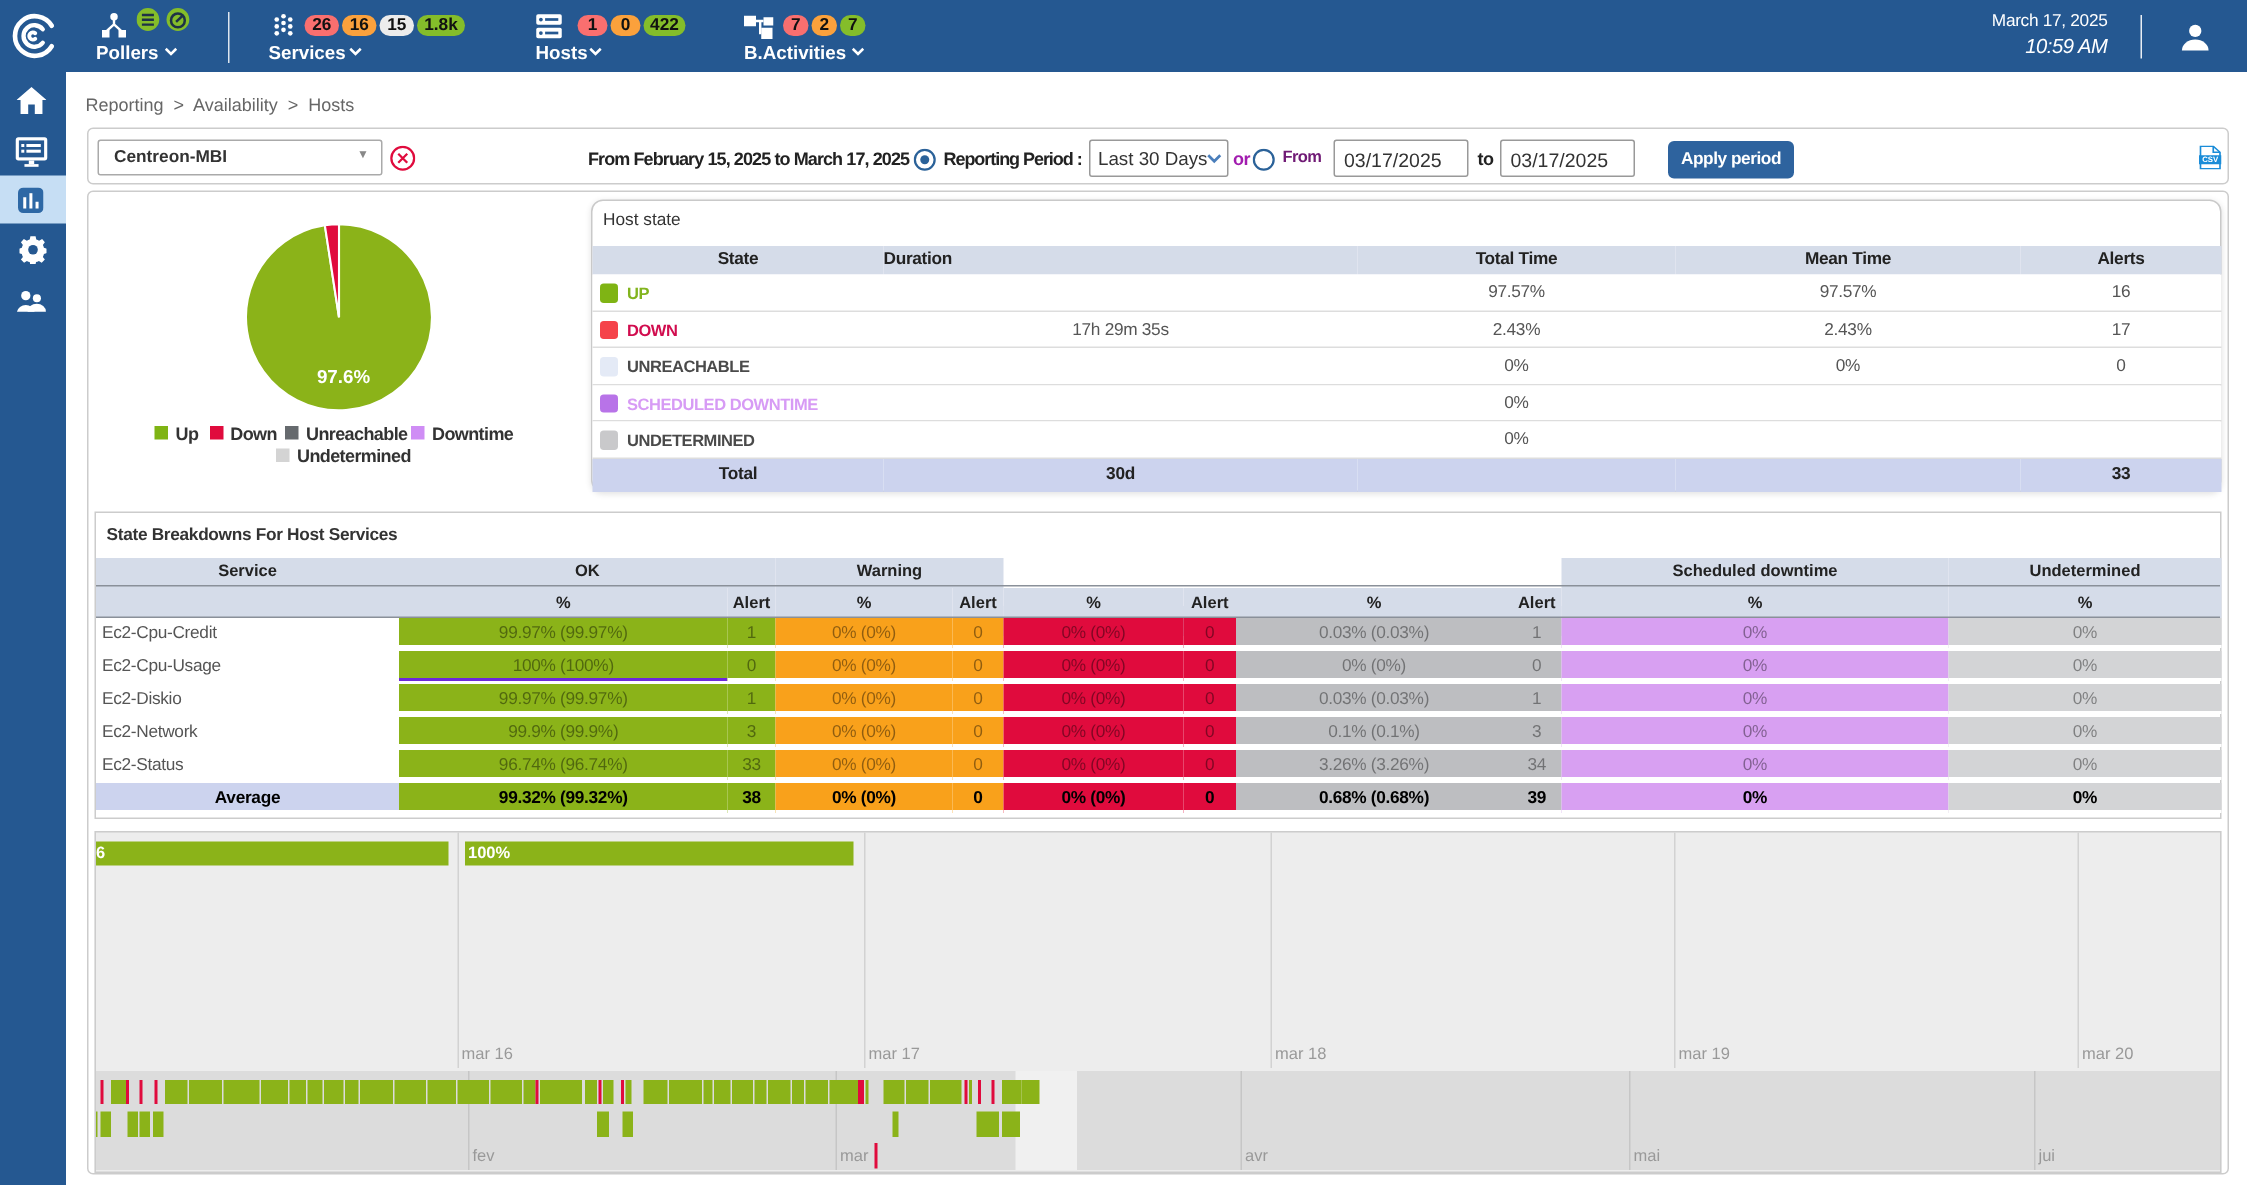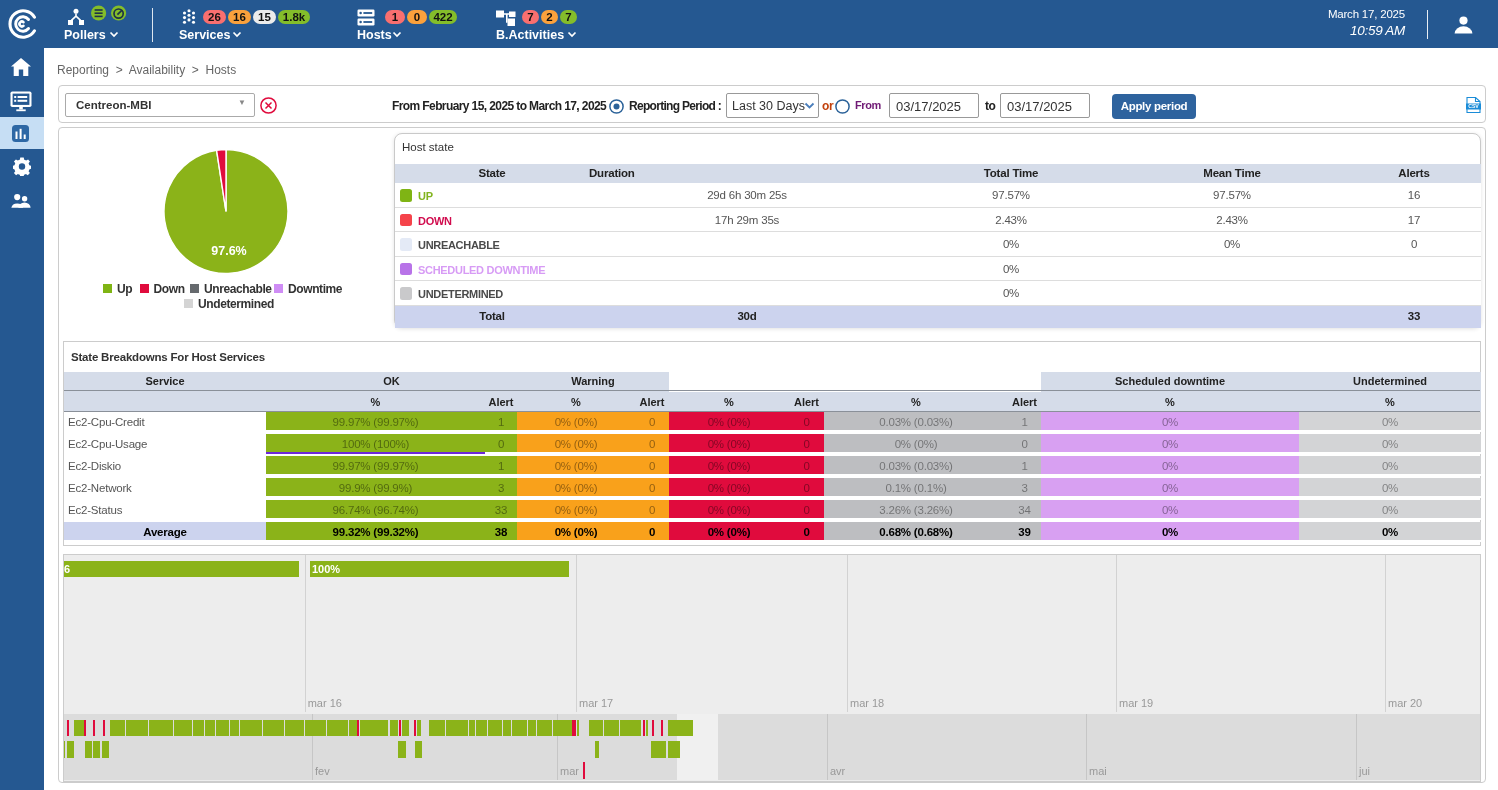--- a/index.html
+++ b/index.html
@@ -145,21 +145,21 @@
 <circle cx="7.5" cy="7.5" r="6.6" fill="#fff" stroke="#2b6299" stroke-width="1.5"></circle>
       <circle cx="7.5" cy="7.5" r="3" fill="#2b6299"></circle>
     </svg>
 <div class="abs b" style="left:629px;top:99px;font-size:12px;letter-spacing:-0.7px;color:#222;">Reporting Period :</div>
 <div class="abs" style="left:726px;top:93px;width:93px;height:25px;border:1px solid #999;border-radius:2px;background:#fff;">
       <span style="position:absolute;left:5px;top:5px;font-size:12.5px;color:#333;">Last 30 Days</span>
     </div>
 <svg class="abs" style="left:804px;top:102px;" width="11" height="8" viewBox="0 0 11 8">
       <polyline points="1.5,1.5 5.5,5.5 9.5,1.5" fill="none" stroke="#4a7ebb" stroke-width="1.8"></polyline>
     </svg>
-<div class="abs b" style="left:822px;top:99px;font-size:12px;letter-spacing:-0.4px;color:#c2410c;">or</div>
+<div class="abs b" style="left:822px;top:99px;font-size:12px;letter-spacing:-0.4px;color:#a21caf;">or</div>
 <svg class="abs" style="left:835px;top:99px;" width="15" height="15" viewBox="0 0 15 15">
 <circle cx="7.5" cy="7.5" r="6.6" fill="#fff" stroke="#2b6299" stroke-width="1.5"></circle>
     </svg>
 <div class="abs b" style="left:855px;top:99px;font-size:11px;letter-spacing:-0.4px;color:#701a75;">From</div>
 <div class="abs" style="left:889px;top:93px;width:90px;height:25px;border:1px solid #999;border-radius:2px;background:#fff;">
       <span style="position:absolute;left:6px;top:4.5px;font-size:13px;color:#333;">03/17/2025</span>
     </div>
 <div class="abs b" style="left:985px;top:99px;font-size:12px;letter-spacing:-0.4px;color:#222;">to</div>
 <div class="abs" style="left:1000px;top:93px;width:90px;height:25px;border:1px solid #999;border-radius:2px;background:#fff;">
       <span style="position:absolute;left:6px;top:4.5px;font-size:13px;color:#333;">03/17/2025</span>
@@ -190,21 +190,20 @@
 <div class="abs" style="left:394px;top:133px;width:1087px;height:195px;background:#fff;border:1px solid #c9c9c9;border-radius:8px;box-shadow:0 1px 4px rgba(0,0,0,0.12);"></div>
 <div class="abs" style="left:402px;top:141px;font-size:11.5px;color:#333;">Host state</div>
 <div class="abs" style="left:395px;top:163.5px;width:194px;height:19.5px;background:#d5dce9;color:#222;font-size:11.5px;font-weight:bold;letter-spacing:-0.2px;text-align:center;line-height:19.5px;">State</div>
 <div class="abs" style="left:589px;top:163.5px;width:316px;height:19.5px;background:#d5dce9;color:#222;font-size:11.5px;font-weight:bold;letter-spacing:-0.2px;text-align:left;line-height:19.5px;">Duration</div>
 <div class="abs" style="left:905px;top:163.5px;width:212px;height:19.5px;background:#d5dce9;color:#222;font-size:11.5px;font-weight:bold;letter-spacing:-0.2px;text-align:center;line-height:19.5px;">Total Time</div>
 <div class="abs" style="left:1117px;top:163.5px;width:230px;height:19.5px;background:#d5dce9;color:#222;font-size:11.5px;font-weight:bold;letter-spacing:-0.2px;text-align:center;line-height:19.5px;">Mean Time</div>
 <div class="abs" style="left:1347px;top:163.5px;width:134px;height:19.5px;background:#d5dce9;color:#222;font-size:11.5px;font-weight:bold;letter-spacing:-0.2px;text-align:center;line-height:19.5px;">Alerts</div>
 <div class="abs" style="left:395px;top:183.0px;width:1086px;height:24.6px;border-bottom:1px solid #ddd;background:#fff;"></div>
 <div class="abs" style="left:399.5px;top:189.0px;width:12.5px;height:12.5px;background:#7fb414;border-radius:2.5px;"></div>
 <div class="abs b" style="left:418px;top:190.0px;font-size:11px;color:#82b41e;letter-spacing:-0.3px;">UP</div>
-<div class="abs" style="left:589px;top:183.0px;width:316px;height:24.6px;font-size:11.5px;letter-spacing:-0.2px;color:#555;text-align:center;line-height:24.6px;">29d 6h 30m 25s</div>
 <div class="abs" style="left:905px;top:183.0px;width:212px;height:24.6px;font-size:11.5px;letter-spacing:-0.2px;color:#555;text-align:center;line-height:24.6px;">97.57%</div>
 <div class="abs" style="left:1117px;top:183.0px;width:230px;height:24.6px;font-size:11.5px;letter-spacing:-0.2px;color:#555;text-align:center;line-height:24.6px;">97.57%</div>
 <div class="abs" style="left:1347px;top:183.0px;width:134px;height:24.6px;font-size:11.5px;letter-spacing:-0.2px;color:#555;text-align:center;line-height:24.6px;">16</div>
 <div class="abs" style="left:395px;top:207.6px;width:1086px;height:24.6px;border-bottom:1px solid #ddd;background:#fff;"></div>
 <div class="abs" style="left:399.5px;top:213.6px;width:12.5px;height:12.5px;background:#f5434a;border-radius:2.5px;"></div>
 <div class="abs b" style="left:418px;top:214.6px;font-size:11px;color:#d10c4e;letter-spacing:-0.3px;">DOWN</div>
 <div class="abs" style="left:589px;top:207.6px;width:316px;height:24.6px;font-size:11.5px;letter-spacing:-0.2px;color:#555;text-align:center;line-height:24.6px;">17h 29m 35s</div>
 <div class="abs" style="left:905px;top:207.6px;width:212px;height:24.6px;font-size:11.5px;letter-spacing:-0.2px;color:#555;text-align:center;line-height:24.6px;">2.43%</div>
 <div class="abs" style="left:1117px;top:207.6px;width:230px;height:24.6px;font-size:11.5px;letter-spacing:-0.2px;color:#555;text-align:center;line-height:24.6px;">2.43%</div>
 <div class="abs" style="left:1347px;top:207.6px;width:134px;height:24.6px;font-size:11.5px;letter-spacing:-0.2px;color:#555;text-align:center;line-height:24.6px;">17</div>

